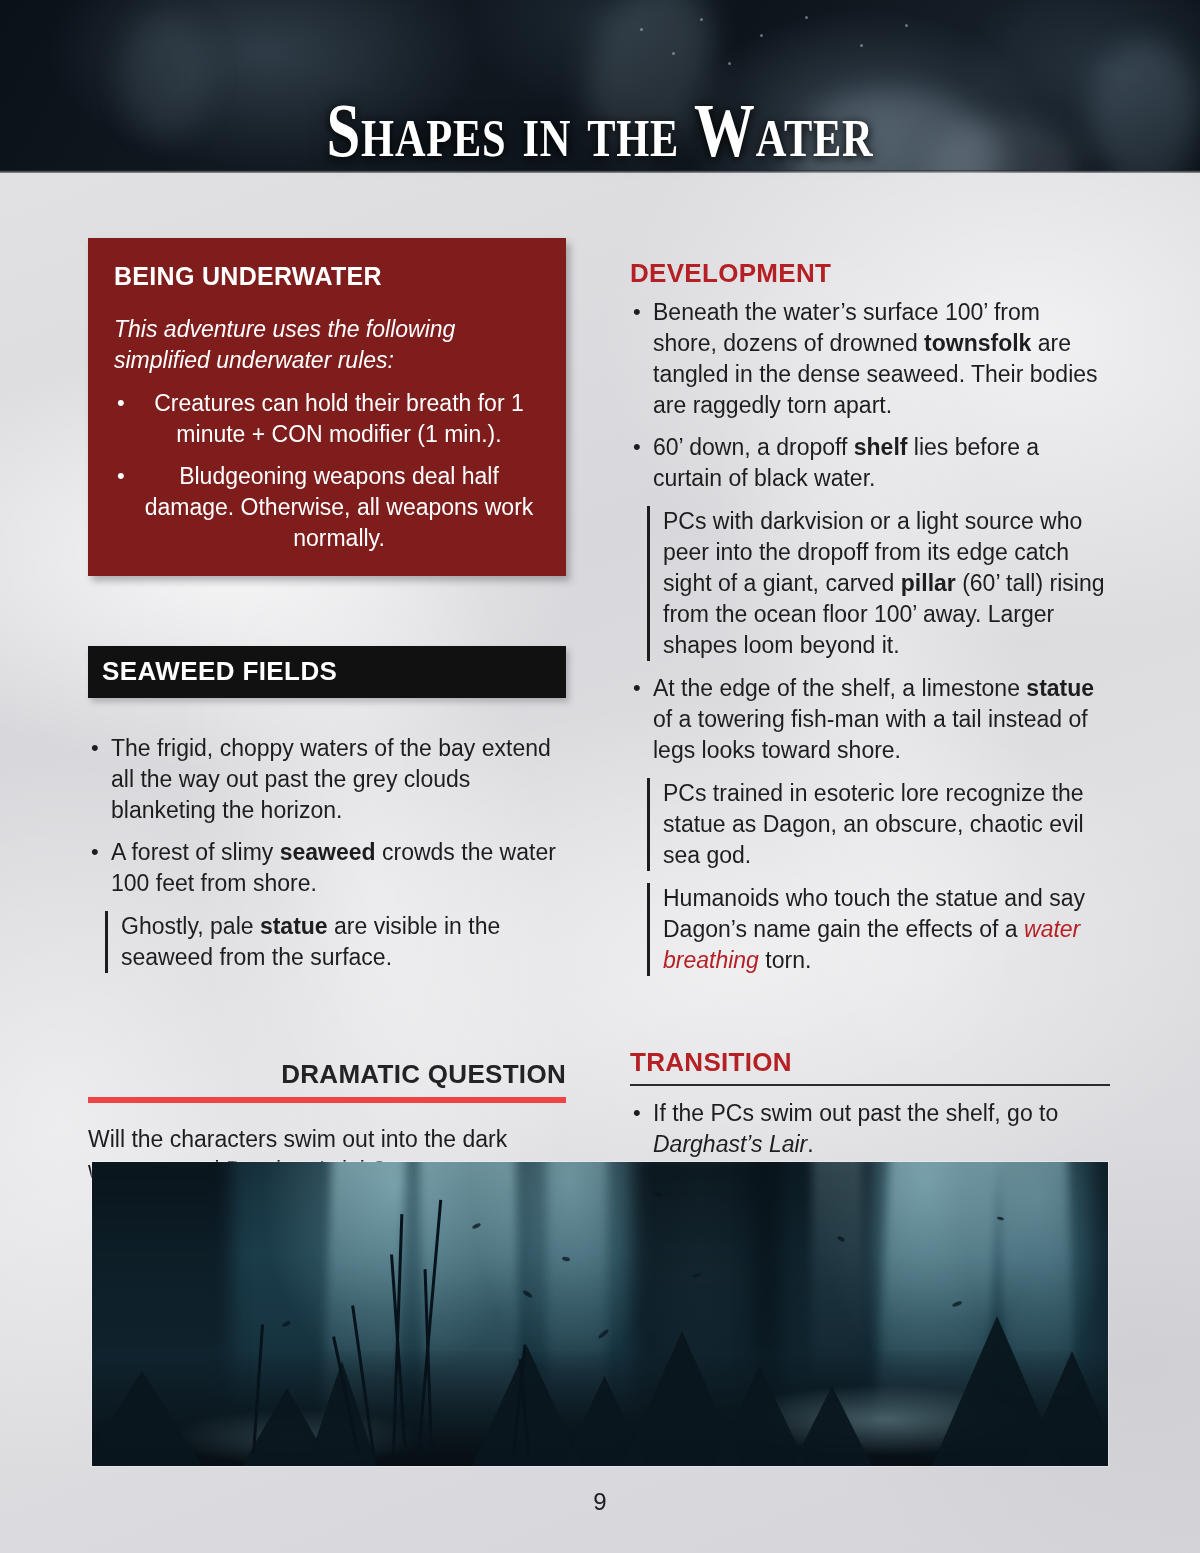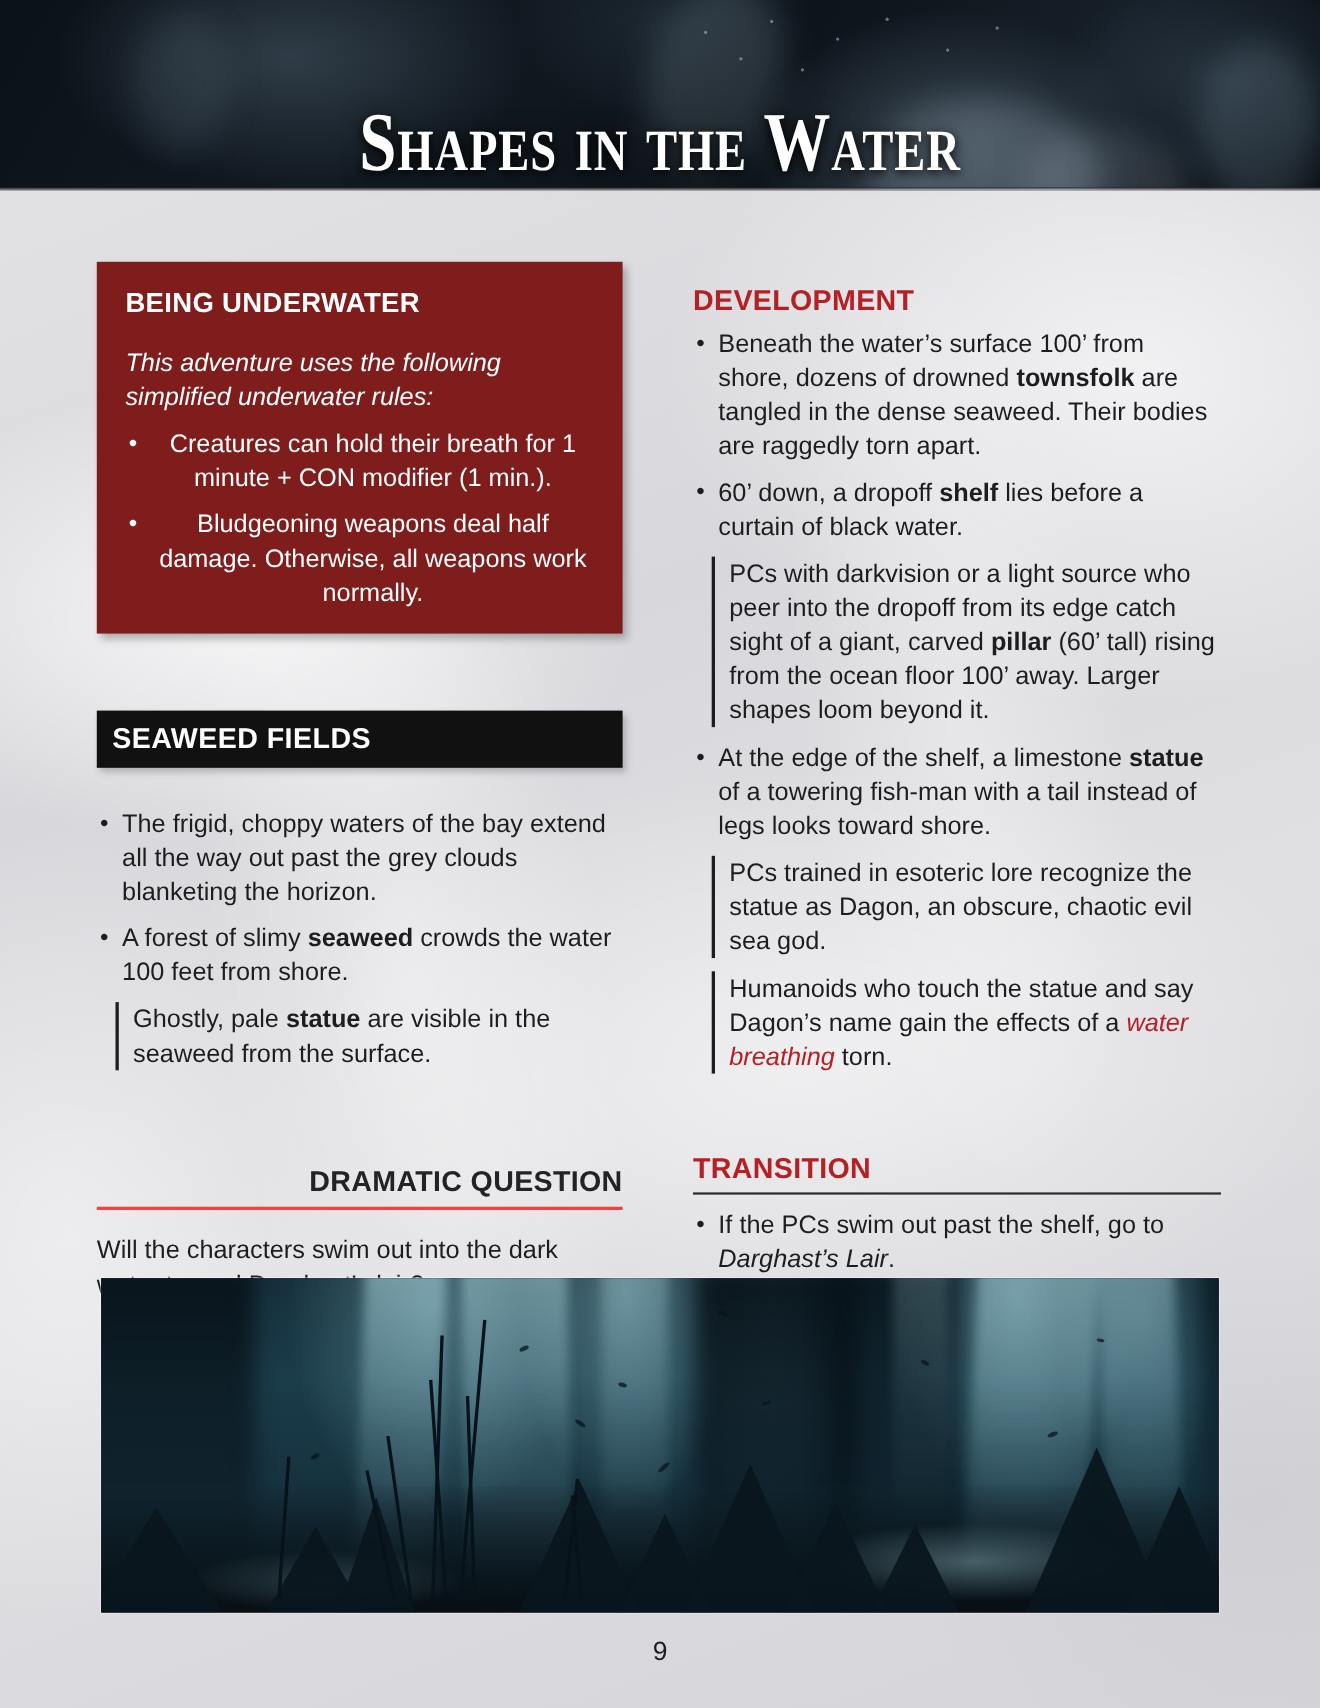--- a/index.html
+++ b/index.html
@@ -182,21 +182,21 @@
   }
 
   
   .dark-heading {
     color: #232326;
     font-size: 26px;
     font-weight: bold;
     text-align: right;
     letter-spacing: 0.3px;
     padding-bottom: 7px;
-    border-bottom: 3px solid #ef4444;
+    border-bottom: 6px solid #ef4444;
   }
 
   
   .body-text {
     font-size: 23px;
     line-height: 31px;
     color: #1d1d20;
   }
 
   ul.bullets {

